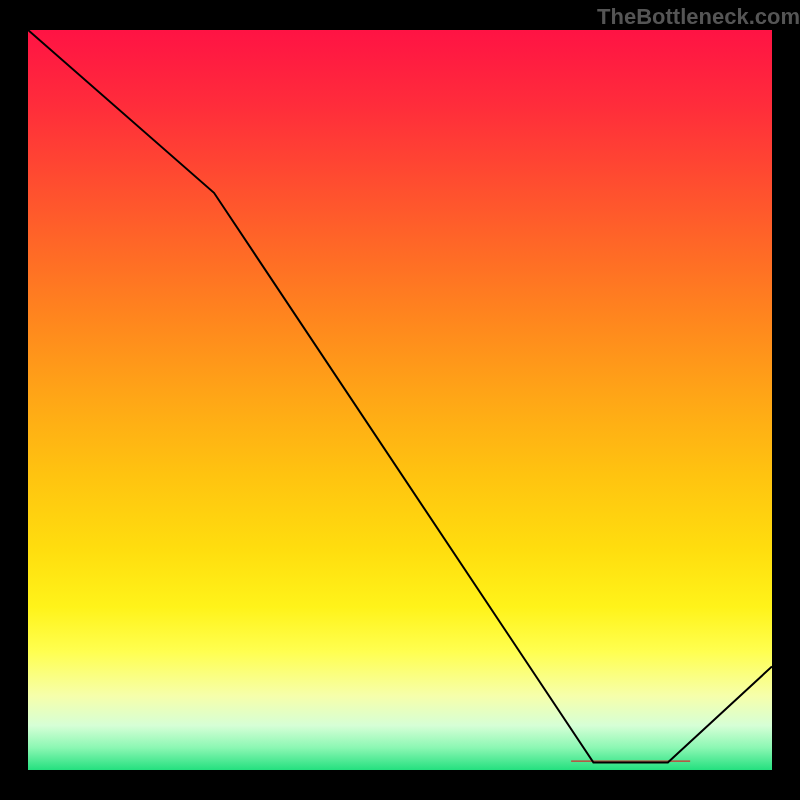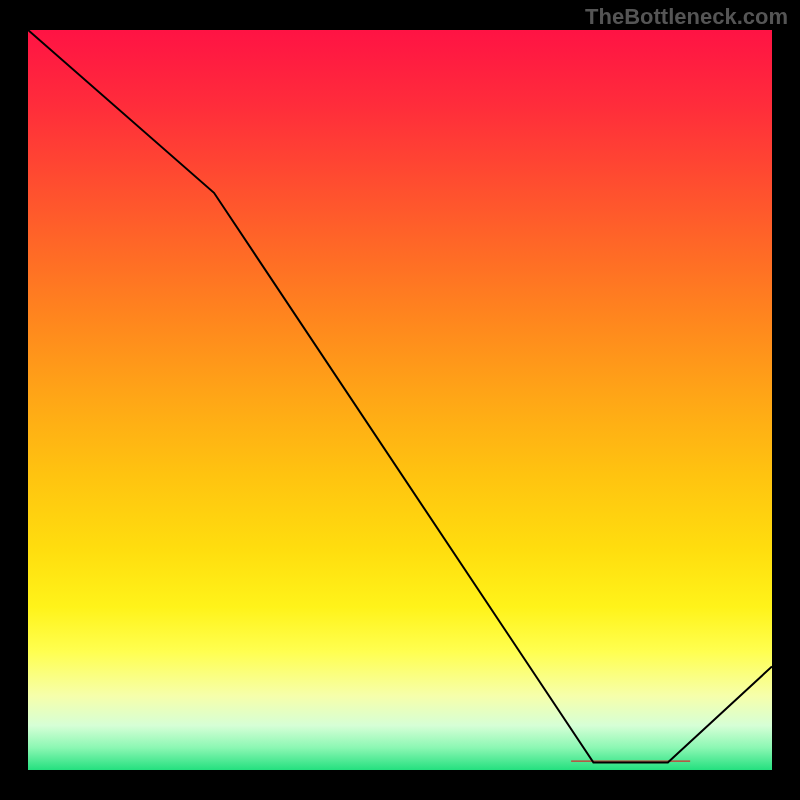--- a/index.html
+++ b/index.html
@@ -7,21 +7,21 @@
     padding: 0;
     width: 800px;
     height: 800px;
     background: #000;
     position: relative;
     font-family: Arial, sans-serif;
   }
   .watermark {
     position: absolute;
     top: 4px;
-    right: 12px;
+    right: 0;
     color: #555;
     font-size: 22px;
     font-weight: bold;
     z-index: 10;
   }
   .plot-area {
     position: absolute;
     left: 28px;
     top: 30px;
     width: 744px;

